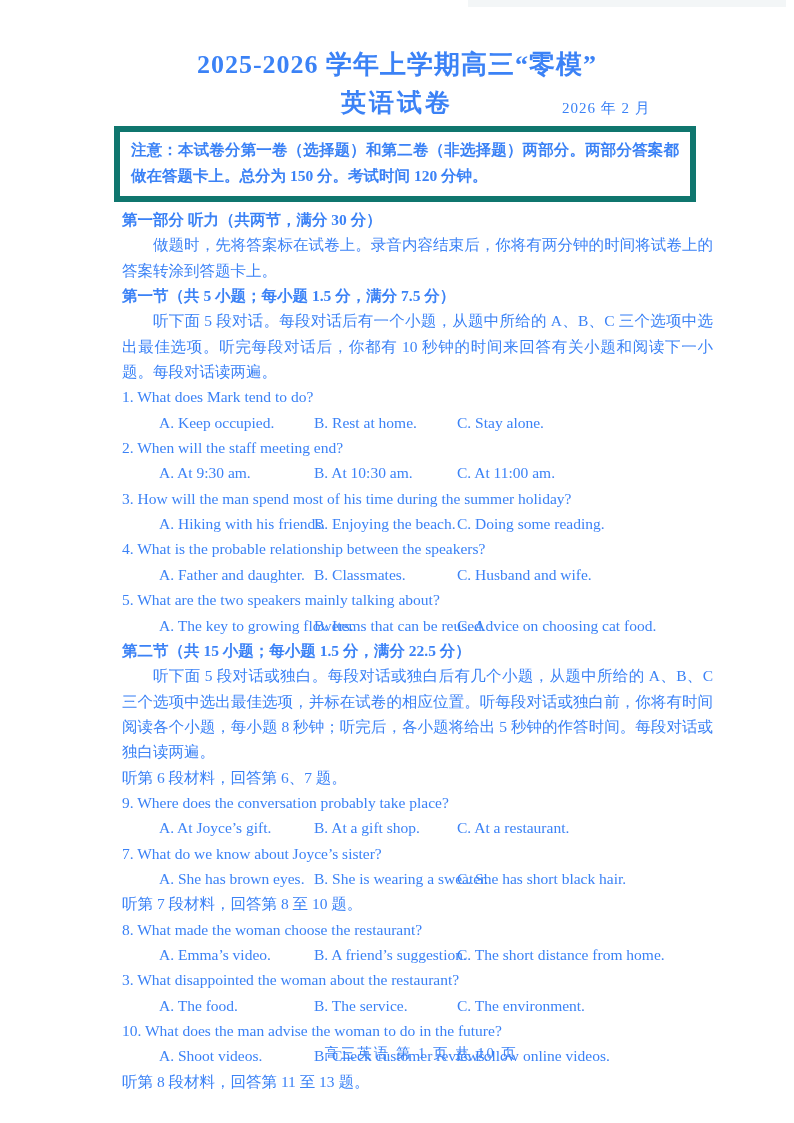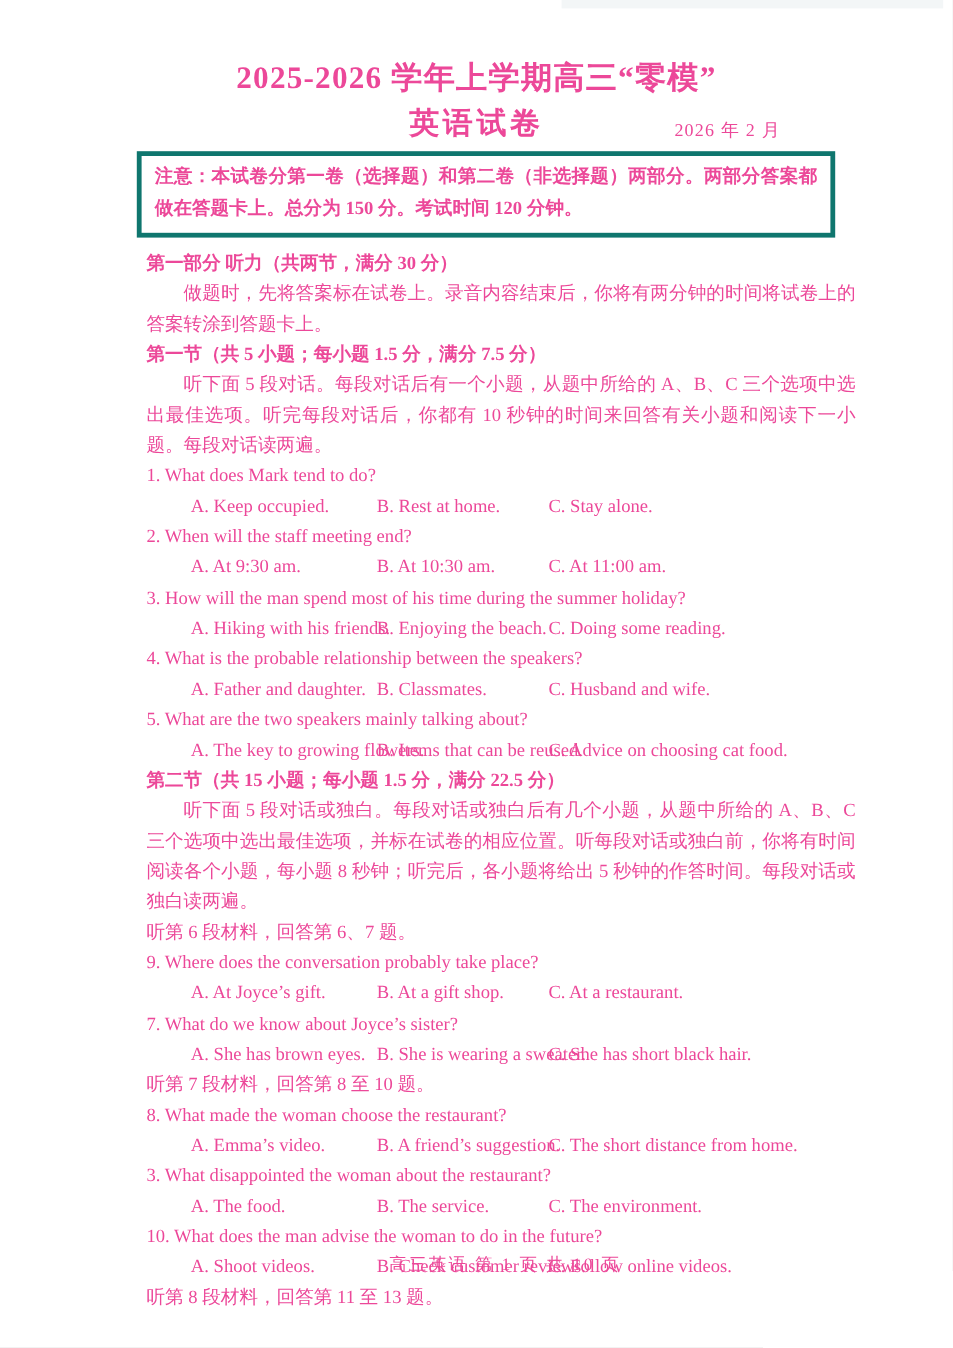--- a/index.html
+++ b/index.html
@@ -3,21 +3,21 @@
 <meta charset="utf-8">
 <style>
   * { box-sizing: border-box; }
   html, body { margin: 0; padding: 0; background: #e8e8e8; }
   .page {
     position: relative;
     width: 794px;
     height: 1123px;
     margin: 0 auto;
     background: #ffffff;
-    color: #ec4899;
+    color: #3b82f6;
     font-family: "Liberation Serif", "DejaVu Serif", serif;
     overflow: hidden;
   }
   .scan-artifact {
     position: absolute;
     top: 0; left: 468px;
     width: 318px; height: 7px;
     background: #f3f6f7;
   }
   .paper-title {
@@ -43,21 +43,21 @@
   .paper-date {
     position: absolute;
     top: 99px; left: 562px;
     font-size: 15px;
     letter-spacing: 1px;
   }
   .notice-box {
     position: absolute;
     top: 126px; left: 114px;
     width: 582px;
-    border: 4px solid #0f766e;
+    border: 6px solid #0f766e;
     padding: 5px 11px 7px 11px;
     font-size: 15.5px;
     font-weight: 700;
     line-height: 26px;
     text-align: justify;
   }
   .content {
     position: absolute;
     top: 207px; left: 122px;
     width: 591px;

